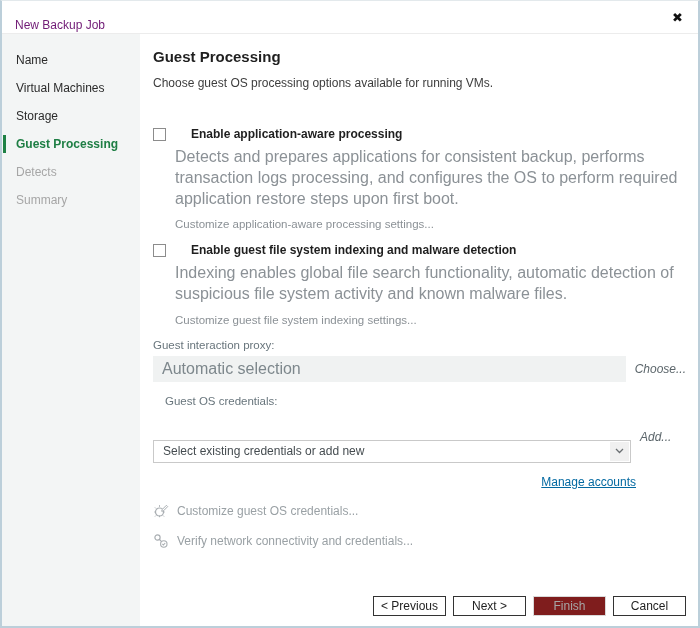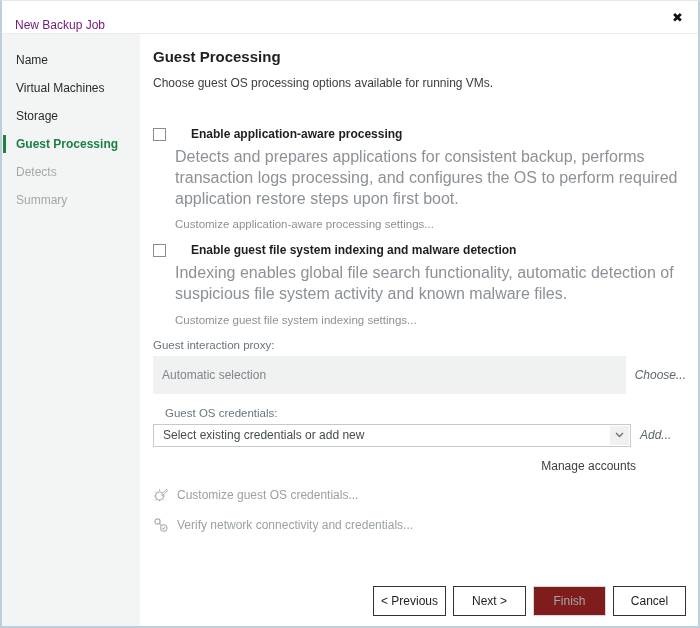--- a/index.html
+++ b/index.html
@@ -34,37 +34,37 @@
   }
   .check-label { font-size:12px; font-weight:700; color:#1f1f1f; }
   .desc {
     margin:6px 0 0 22px; font-size:16px; line-height:1.3; color:#8b9196; max-width:516px;
   }
   .sub-link { margin:9px 0 0 22px; font-size:11.5px; color:#8b9196; cursor:default; }
   .field-label { font-size:11.5px; color:#68757c; margin-top:4px; }
   .field-label.second { margin-top:13px;margin-left:12px; }
   .field-row { display:flex; align-items:center; margin-top:5px; }
   .text-input {
-    flex:1; height:38px; background:#f0f2f2; border:0; display:flex; align-items:center;
-    padding-left:9px; font-size:12px; color:#7d878c;
+    flex:1; height:26px; background:#f0f2f2; border:0; display:flex; align-items:center;
+    padding-left:9px; font-size:16px; color:#7d878c;
   }
   .select-box {
     flex:1; height:23px; background:#fff; border:1px solid #c9c9c9; display:flex; align-items:center;
-    padding:0 1px 0 9px; font-size:12px; color:#454c50; cursor:pointer;
+    padding:0 1px 0 9px; font-size:12px; color:#454c50; cursor:pointer;margin-top:28px;
   }
   .select-text { flex:1; }
   .chev-btn { width:19px; height:19px; background:#f0f0f0; display:flex; align-items:center; justify-content:center; }
   .side-btn { flex:0 0 46px; margin-left:9px; font-size:12px; color:#5c666b; cursor:default;font-style:italic; }
-  .manage-row { margin-top:12px; text-align:right; padding-right:50px; font-size:12px; color:#404040; }
+  .manage-row { margin-top:12px; text-align:right; padding-right:50px; font-size:12px; color:#0369a1;text-decoration:underline; }
   .icon-link { display:flex; align-items:center; margin-top:14px; font-size:12px; color:#9aa1a5; }
   .icon-link .ic { width:16px; height:16px; margin-right:8px; flex:0 0 16px; }
   .icon-link.first { }
   .footer-buttons { position:absolute; right:12px; bottom:10px; display:flex; gap:7px; }
   .btn {
-    width:73px; height:30px; font-size:12px; font-family:"Liberation Sans", sans-serif;
+    width:73px; height:20px; font-size:12px; font-family:"Liberation Sans", sans-serif;
     background:#ffffff; border:1px solid #333; color:#1f1f1f; cursor:pointer;
   }
   .btn.disabled { background:#7f1d1d; border:1px solid #d9d9d9; color:#a6a6a6; cursor:default; }
 </style>
 </head>
 <body>
 
 <div class="dialog">
 
   <div class="titlebar">

